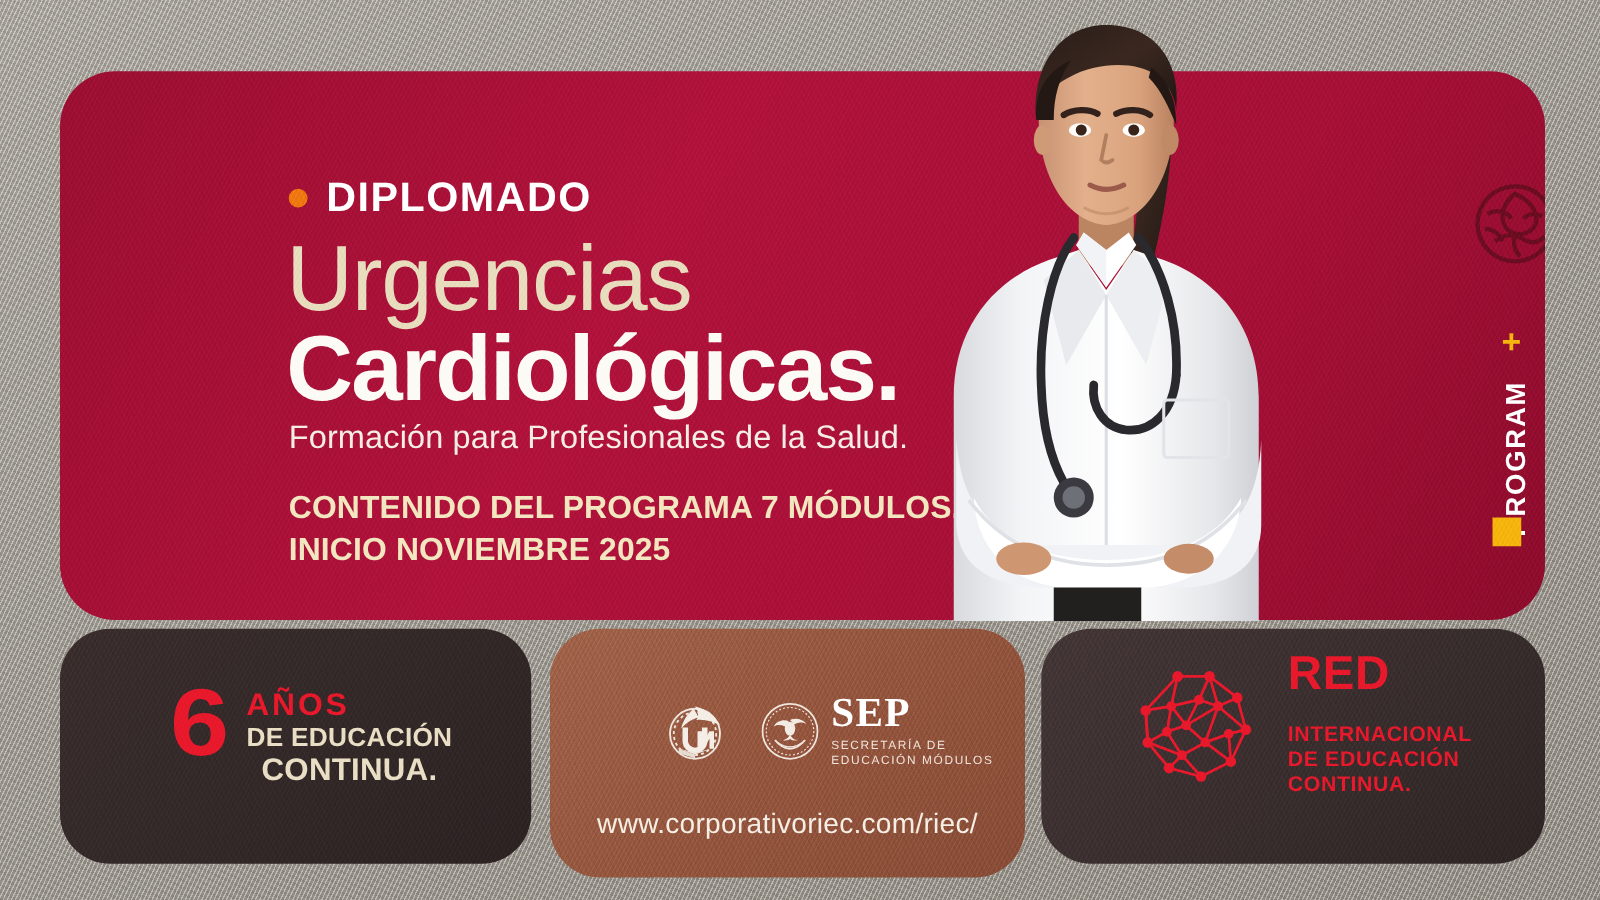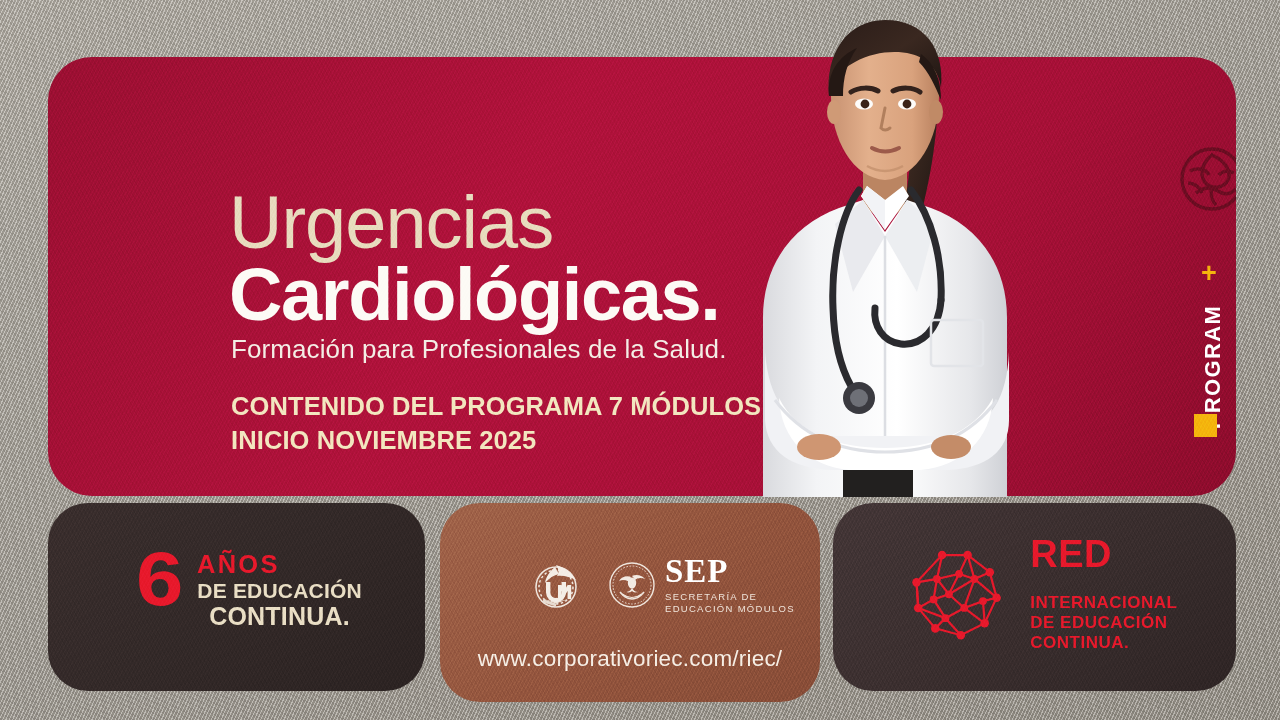--- a/index.html
+++ b/index.html
@@ -126,35 +126,39 @@
   #sepBig{ font-family:"Liberation Serif", serif; font-size:33px; font-weight:bold;
            color:#ffffff; line-height:1; letter-spacing:1px; }
   #sepSmall{ font-size:9.5px; font-weight:normal; color:#f0e6dd; letter-spacing:1.3px;
              line-height:1.28; margin-top:3px; }
   #url{
     position:absolute; left:0; right:0; top:143px; text-align:center;
     font-size:22.5px; color:#f6efe6; letter-spacing:.2px;
   }
 
   
-  #c3group{ position:absolute; left:75px; top:32px; display:flex; align-items:center; gap:20px; }
+  #c3group{ position:absolute; left:75px; top:17px; display:flex; align-items:flex-end; gap:20px; }
   #redNet{ width:120px; height:120px; }
   #redTxt{ padding-bottom:4px; }
   #redBig{ font-size:38px; font-weight:bold; color:#e8192c; line-height:1; letter-spacing:.5px; }
   #redL2{ font-size:17px; font-weight:bold; color:#e8192c; letter-spacing:.5px; line-height:1.18; margin-top:20px; }
   #redL3{ font-size:17px; font-weight:bold; color:#e8192c; letter-spacing:.5px; line-height:1.18; }
 </style>
 </head>
 <body>
 
 <div id="stage">
 
   <div id="hero" class="tex">
     <div id="heroInner">
 
+      <div id="eyebrowRow">
+        <span id="dot"></span>
+        <span id="eyebrow">DIPLOMADO</span>
+      </div>
 
       <div id="title1">Urgencias</div>
       <div id="title2">Cardiológicas.</div>
       <div id="subtitle">Formación para Profesionales de la Salud.</div>
 
       <div id="infoBlock">
         <div>CONTENIDO DEL PROGRAMA 7 MÓDULOS.</div>
         <div>INICIO NOVIEMBRE 2025</div>
       </div>
 

